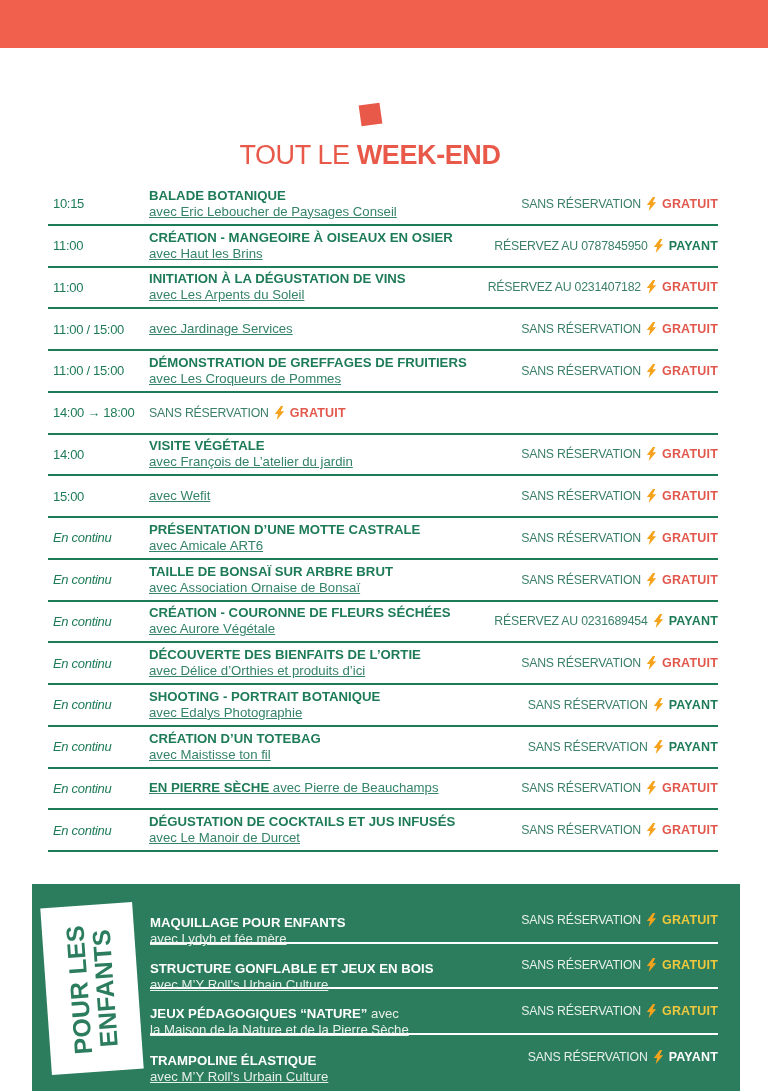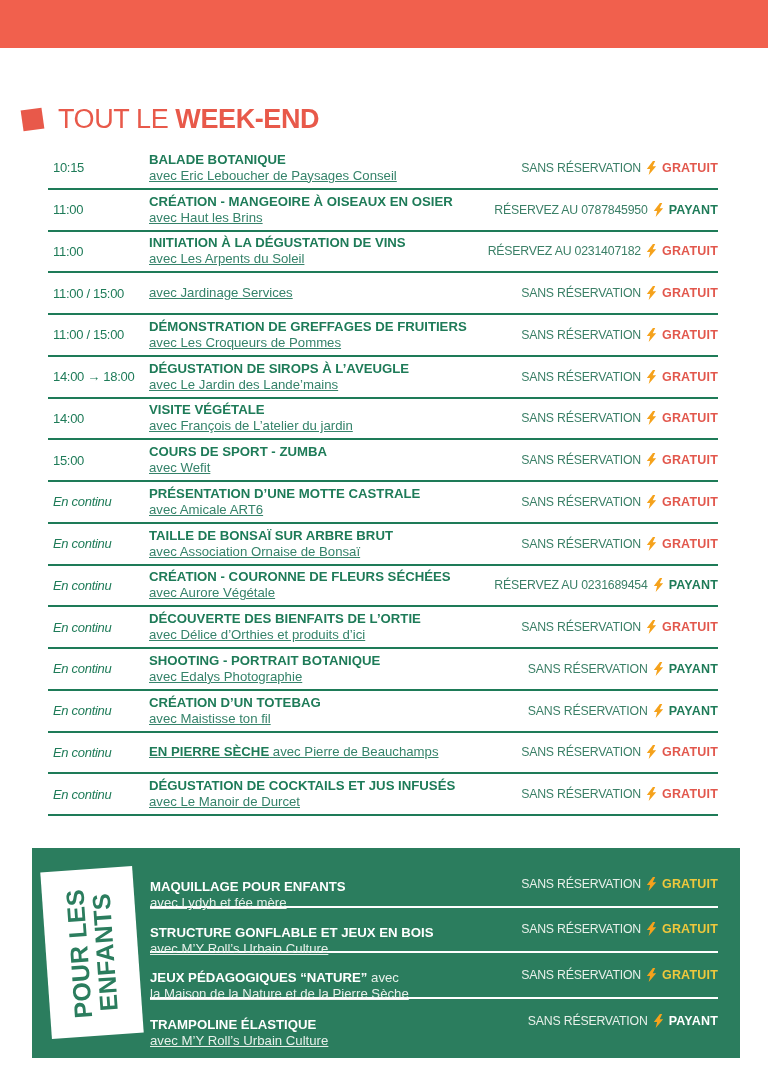--- a/index.html
+++ b/index.html
@@ -7,21 +7,21 @@
     --status_green:#3A7F66; --price_red:#E2574C; --bolt_orange:#F5A21C;
     --panel_green:#2B7D5E; --yellow:#EFC83C;
   }
   *{box-sizing:border-box;}
   html,body{margin:0;padding:0;}
   body{
     width:768px;height:1091px;overflow:hidden;background:#fff;
     font-family:"Liberation Sans",sans-serif;
   }
   .top-bar{height:48px;width:100%;background:var(--coral);}
-  .section-header{display:flex;align-items:center;gap:15px;margin:56px 50px 13px 22px;}
+  .section-header{display:flex;align-items:center;gap:15px;margin:56px 50px 13px 22px;flex-direction:column;}
   .bullet{width:21px;height:21px;background:var(--title_red);transform:rotate(-8deg);flex:none;}
   .section-title{margin:0;font-size:27px;color:var(--title_red);font-weight:400;letter-spacing:-0.4px;white-space:nowrap;}
   .section-title .bold{font-weight:700;}
 
   .event-list{margin:0 50px 0 48px;}
   .row{
     display:flex;align-items:center;height:41.75px;
     border-bottom:2px solid var(--green);
   }
   .time{width:101px;flex:none;font-size:13px;color:var(--green);padding-left:5px;letter-spacing:-0.3px;white-space:nowrap;}
@@ -141,24 +141,20 @@
         <span>
           <svg class="bolt" viewBox="0 0 11 15" xmlns="http://www.w3.org/2000/svg">
             <path fill="currentColor" d="M7 0 L0.5 8.5 H4 L2.5 15 L10.5 5.5 H6.8 L9.5 0 Z"></path>
           </svg>
         </span>
         <span class="price price-red">GRATUIT</span>
       </div>
     </div>
     <div class="row">
       <div class="time">14:00 → 18:00</div>
-      <div class="titles">
-        <div class="l1"><span>DÉGUSTATION DE SIROPS À L’AVEUGLE</span></div>
-        <div class="l2"><span>avec Le Jardin des Lande’mains</span></div>
-      </div>
       <div class="status">
         <span class="status-text">SANS RÉSERVATION</span>
         <span>
           <svg class="bolt" viewBox="0 0 11 15" xmlns="http://www.w3.org/2000/svg">
             <path fill="currentColor" d="M7 0 L0.5 8.5 H4 L2.5 15 L10.5 5.5 H6.8 L9.5 0 Z"></path>
           </svg>
         </span>
         <span class="price price-red">GRATUIT</span>
       </div>
     </div>
@@ -174,21 +170,20 @@
           <svg class="bolt" viewBox="0 0 11 15" xmlns="http://www.w3.org/2000/svg">
             <path fill="currentColor" d="M7 0 L0.5 8.5 H4 L2.5 15 L10.5 5.5 H6.8 L9.5 0 Z"></path>
           </svg>
         </span>
         <span class="price price-red">GRATUIT</span>
       </div>
     </div>
     <div class="row">
       <div class="time">15:00</div>
       <div class="titles">
-        <div class="l1"><span>COURS DE SPORT - ZUMBA</span></div>
         <div class="l2"><span>avec Wefit</span></div>
       </div>
       <div class="status">
         <span class="status-text">SANS RÉSERVATION</span>
         <span>
           <svg class="bolt" viewBox="0 0 11 15" xmlns="http://www.w3.org/2000/svg">
             <path fill="currentColor" d="M7 0 L0.5 8.5 H4 L2.5 15 L10.5 5.5 H6.8 L9.5 0 Z"></path>
           </svg>
         </span>
         <span class="price price-red">GRATUIT</span>

